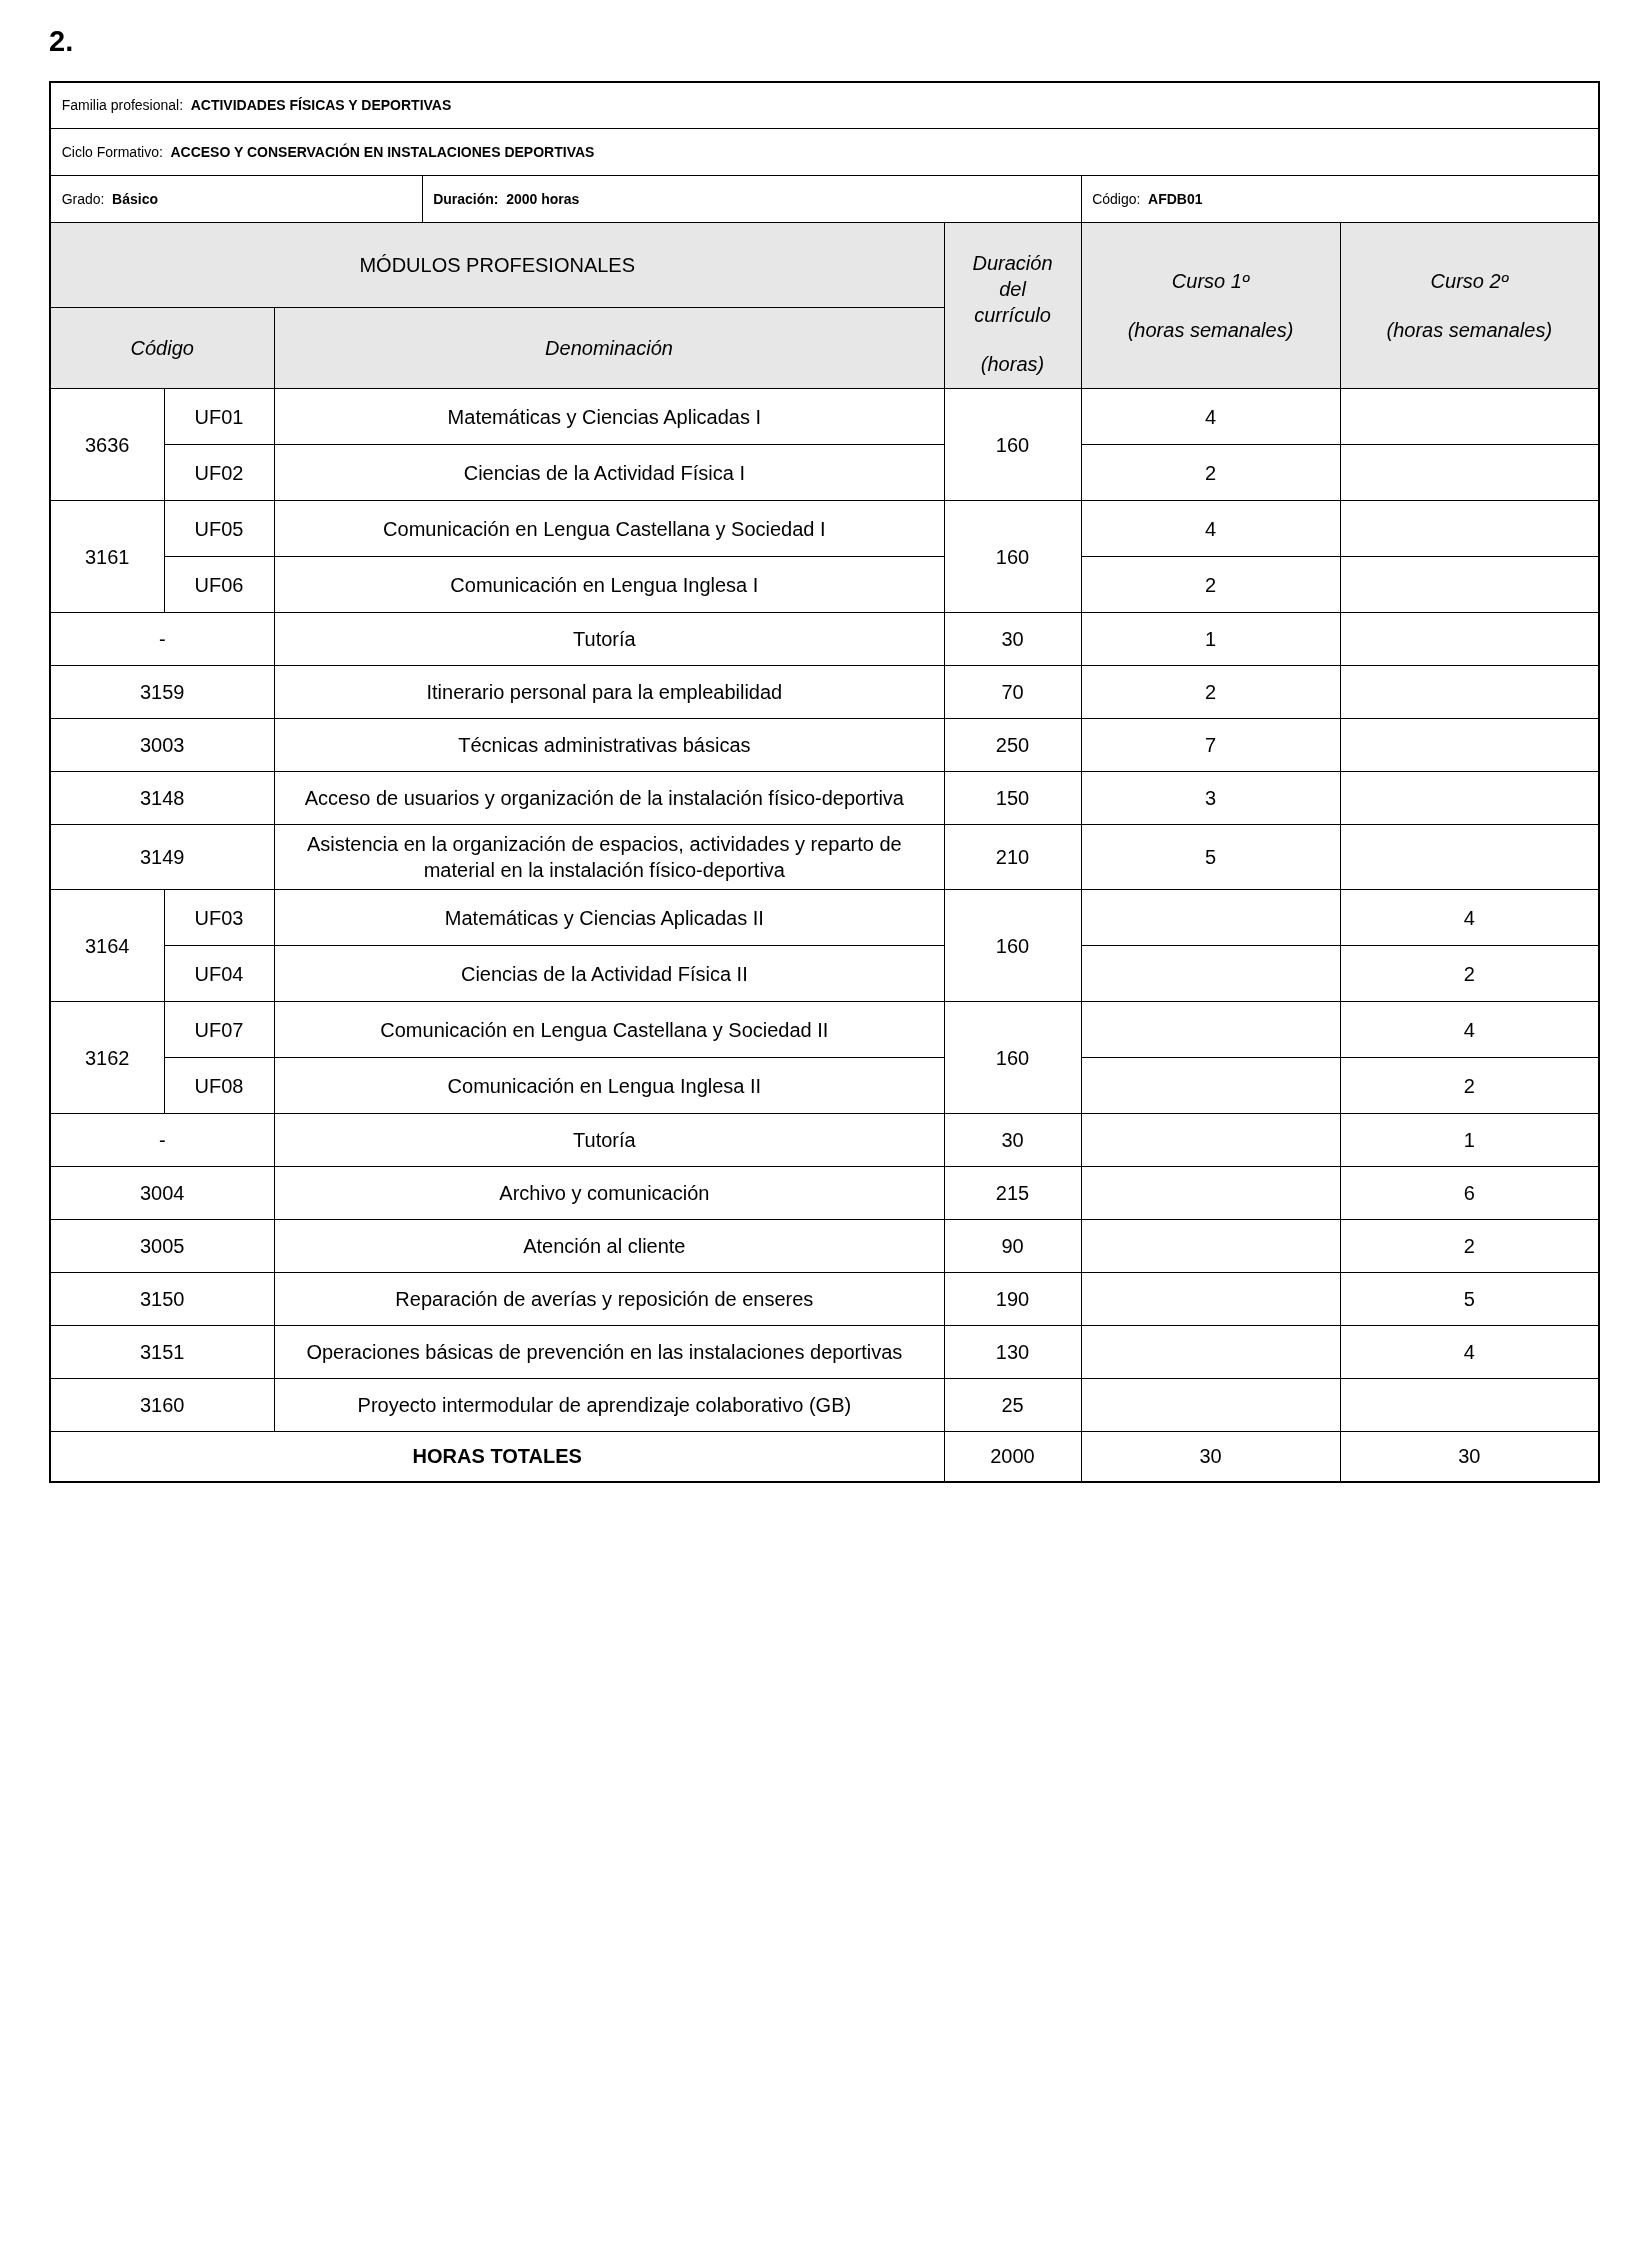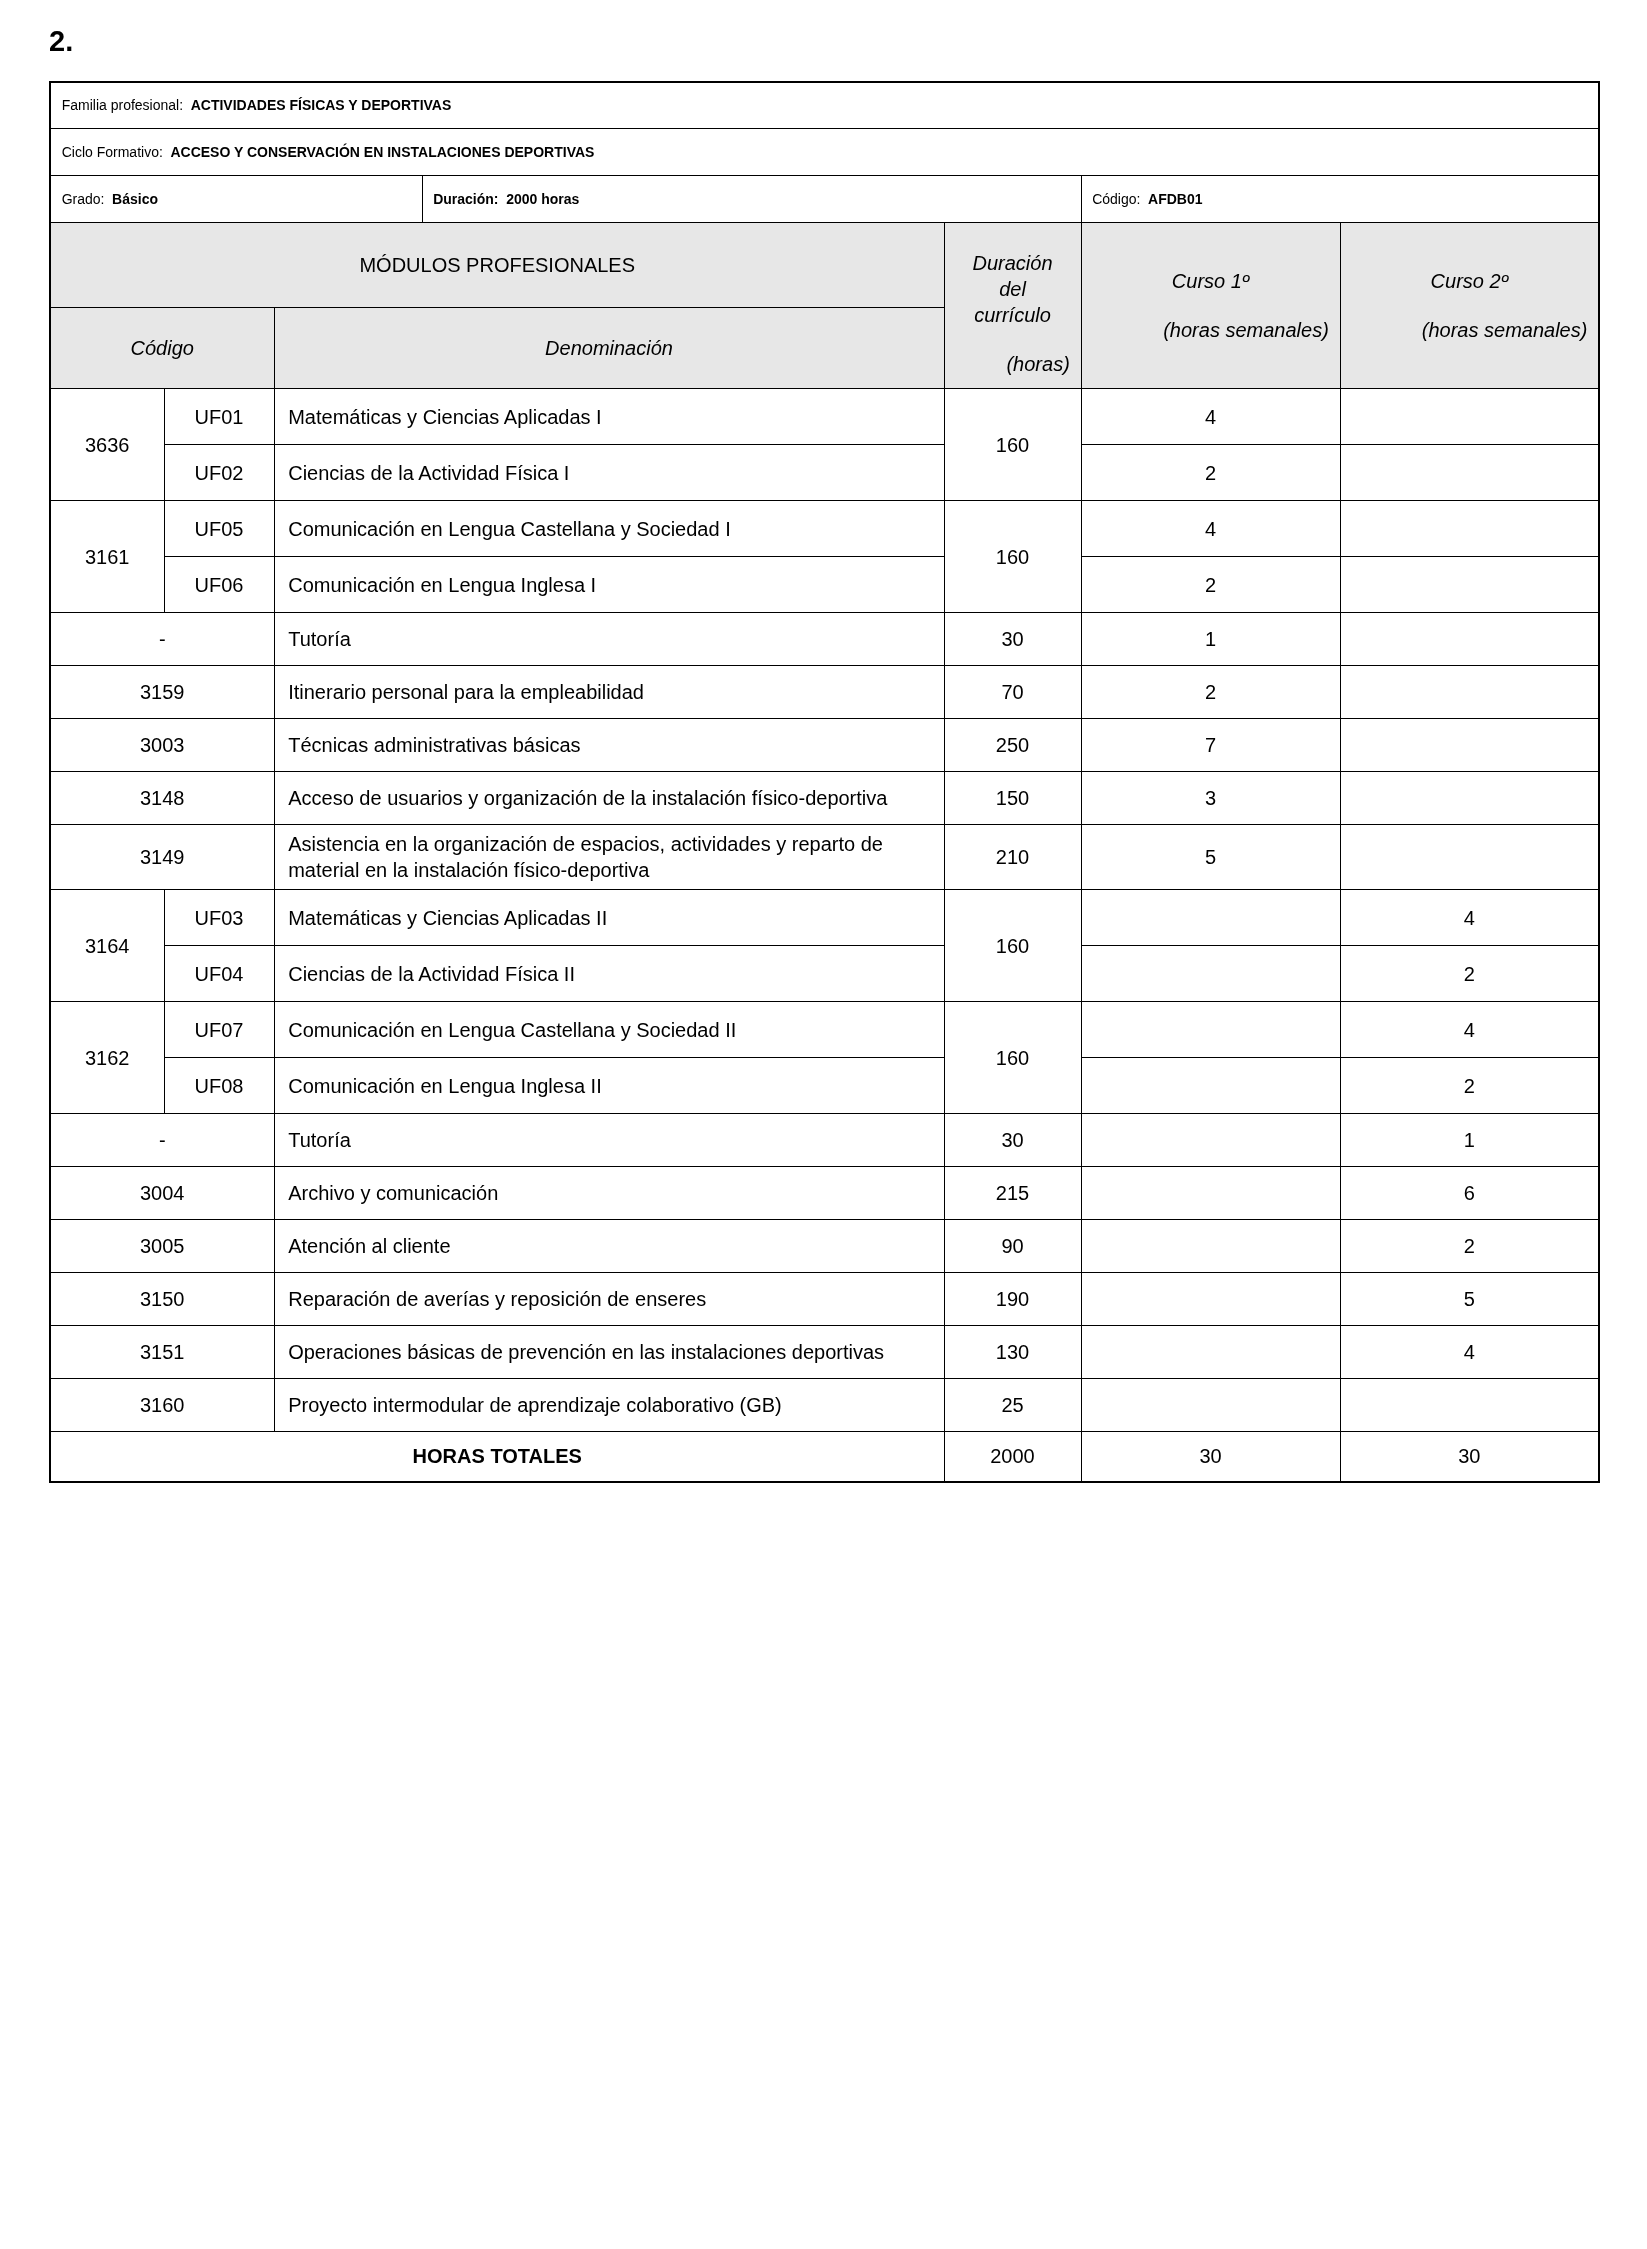--- a/index.html
+++ b/index.html
@@ -20,28 +20,28 @@
   tr.meta { height:47px; }
   tr.meta td { font-size:14px; text-align:left; }
   .lbl { margin-right:7.6px; }
   .b { font-weight:bold; }
 
   tr.hrow1 { height:85px; }
   tr.hrow2 { height:81px; }
   tr.hrow1 td, tr.hrow2 td { background:#e7e7e7; text-align:center; }
   .it { font-style:italic; }
   .durhead { max-width:93px; margin:16px auto; }
-  .subgap { margin-top:23px;text-align:right; }
+  .subgap { margin-top:23px; }
 
   tr.r-uf { height:56px; }
   tr.r-single { height:53px; }
   tr.r-total { height:50px; }
 
   .c-center { text-align:center; }
-  .c-name { text-align:left; padding-left:13.7px !important; padding-right:23px !important; }
+  .c-name { text-align:center; padding-left:13.7px !important; padding-right:23px !important; }
 </style>
 </head>
 <body>
 
 <div class="page">
 
   <div class="doc-title">
     <span class="num">2.</span>
   </div>
 

